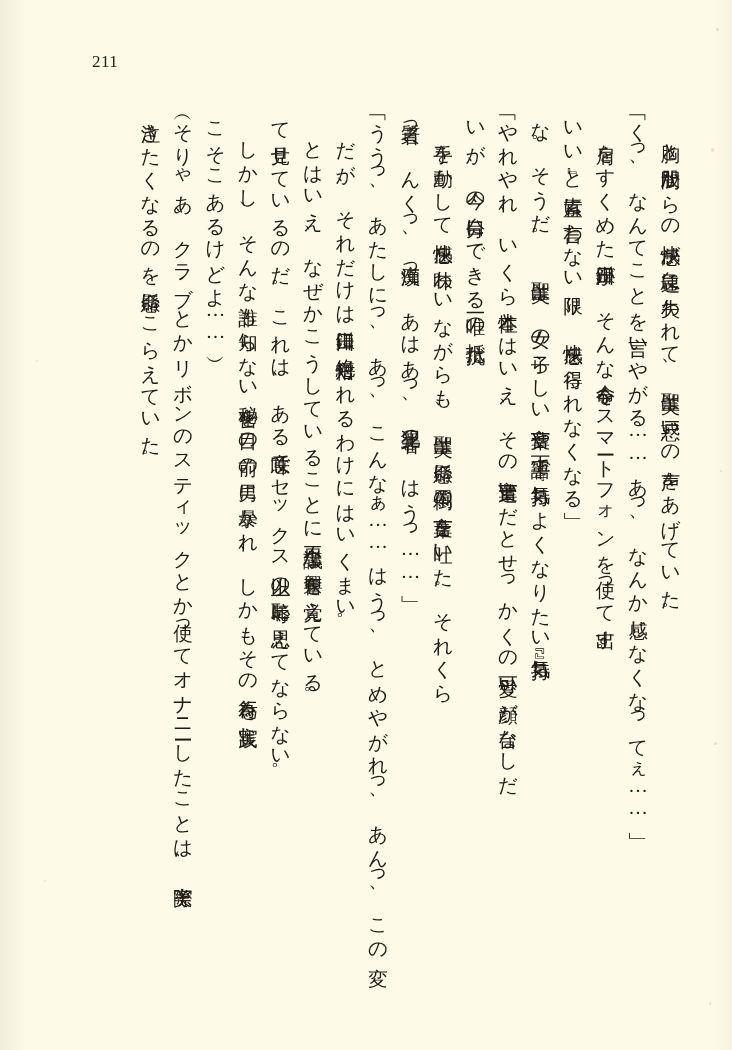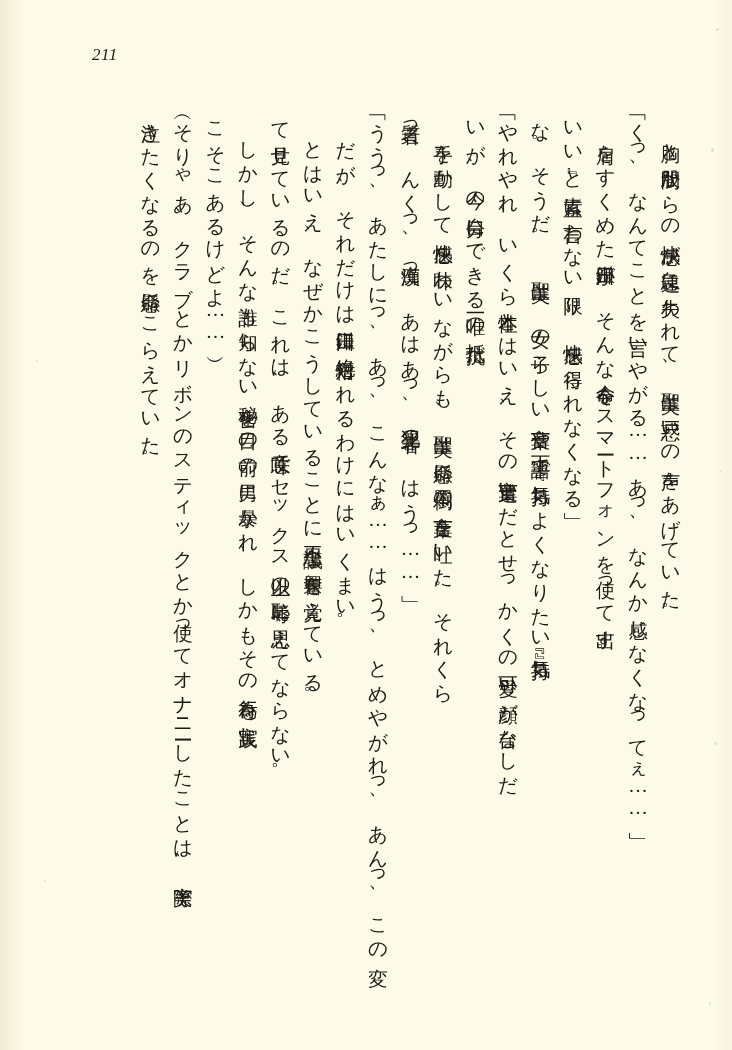--- a/index.html
+++ b/index.html
@@ -20,23 +20,22 @@
     position: absolute;
     inset: 0;
     background:
       linear-gradient(to right, rgba(120,110,70,0.10) 0px, rgba(253,251,232,0) 26px),
       linear-gradient(to left, rgba(120,110,70,0.06) 0px, rgba(253,251,232,0) 18px),
       #fdfbe8;
   }
   .page-number {
     position: absolute;
     left: 92px;
-    top: 45px;
+    top: 52px;
     font-size: 17px;
-    font-style: italic;
     letter-spacing: 0.5px;
     color: #23211a;
   }
   
   .text-block {
     position: absolute;
     top: 108px;
     right: 52px;
     height: 830px;
     display: flex;

